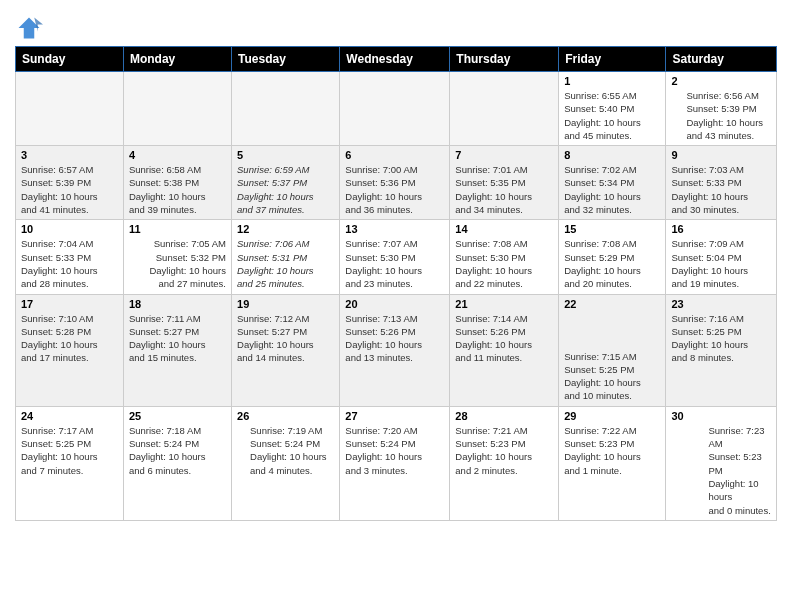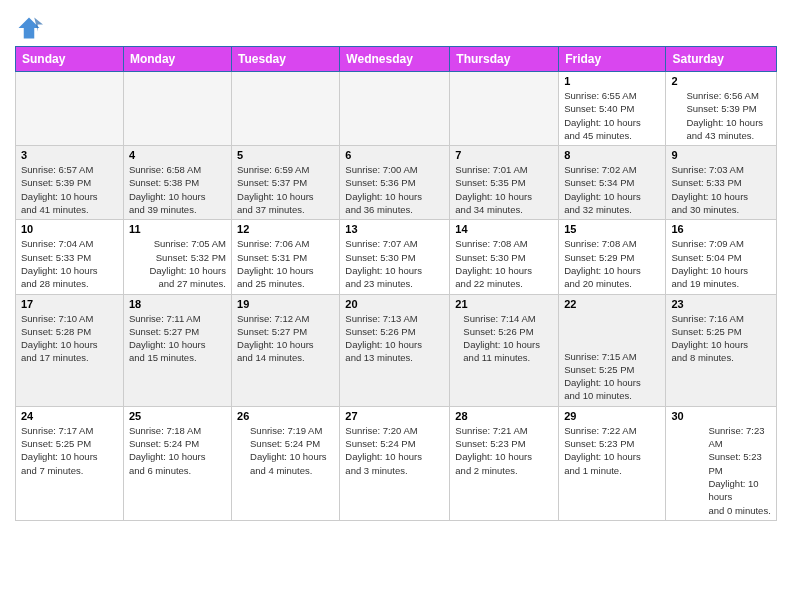--- a/index.html
+++ b/index.html
@@ -41,21 +41,21 @@
     .location {
       font-size: 16px;
       color: #555;
     }
     .calendar {
       width: 100%;
       border-collapse: collapse;
       font-size: 10px;
     }
     .calendar th {
-      background: #d946ef;
+      background: #000000;
       color: #fff;
       text-align: left;
       padding: 5px 6px;
       font-size: 12px;
       border: 1px solid #2a6aaf;
     }
     .calendar td {
       border: 1px solid #ccc;
       vertical-align: top;
       padding: 3px 5px;
@@ -146,21 +146,21 @@
           </td>
           <td class="shaded">
             <span class="day-num">4</span>
             <div class="day-info" style="white-space: pre-line;">Sunrise: 6:58 AM
 Sunset: 5:38 PM
 Daylight: 10 hours
 and 39 minutes.</div>
           </td>
           <td class="shaded">
             <span class="day-num">5</span>
-            <div class="day-info" style="white-space: pre-line;">Sunrise: 6:59 AM
+            <div class="day-info" style="white-space: pre-line; font-style: italic;">Sunrise: 6:59 AM
 Sunset: 5:37 PM
 Daylight: 10 hours
 and 37 minutes.</div>
           </td>
           <td class="shaded">
             <span class="day-num">6</span>
             <div class="day-info" style="white-space: pre-line;">Sunrise: 7:00 AM
 Sunset: 5:36 PM
 Daylight: 10 hours
 and 36 minutes.</div>
@@ -197,21 +197,21 @@
           </td>
           <td>
             <span class="day-num">11</span>
             <div class="day-info" style="white-space: pre-line; text-align: right;">Sunrise: 7:05 AM
 Sunset: 5:32 PM
 Daylight: 10 hours
 and 27 minutes.</div>
           </td>
           <td>
             <span class="day-num">12</span>
-            <div class="day-info" style="white-space: pre-line;">Sunrise: 7:06 AM
+            <div class="day-info" style="white-space: pre-line; font-style: italic;">Sunrise: 7:06 AM
 Sunset: 5:31 PM
 Daylight: 10 hours
 and 25 minutes.</div>
           </td>
           <td>
             <span class="day-num">13</span>
             <div class="day-info" style="white-space: pre-line;">Sunrise: 7:07 AM
 Sunset: 5:30 PM
 Daylight: 10 hours
 and 23 minutes.</div>
@@ -262,21 +262,21 @@
           </td>
           <td class="shaded">
             <span class="day-num">20</span>
             <div class="day-info" style="white-space: pre-line;">Sunrise: 7:13 AM
 Sunset: 5:26 PM
 Daylight: 10 hours
 and 13 minutes.</div>
           </td>
           <td class="shaded">
             <span class="day-num">21</span>
-            <div class="day-info" style="white-space: pre-line; margin-left: 8px;">Sunrise: 7:14 AM
+            <div class="day-info" style="white-space: pre-line;">Sunrise: 7:14 AM
 Sunset: 5:26 PM
 Daylight: 10 hours
 and 11 minutes.</div>
           </td>
           <td class="shaded">
             <span class="day-num">22</span>
             <div class="day-info" style="white-space: pre-line; margin-top: 40px;">Sunrise: 7:15 AM
 Sunset: 5:25 PM
 Daylight: 10 hours
 and 10 minutes.</div>

